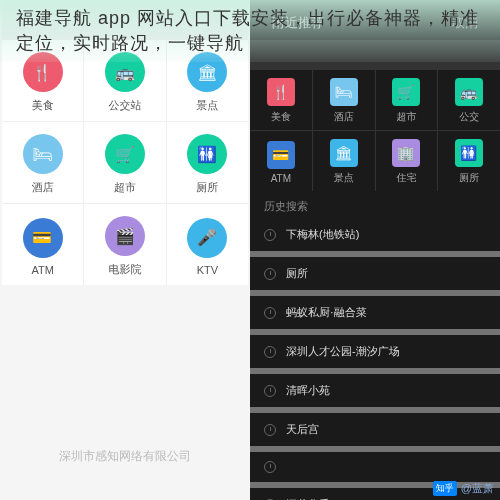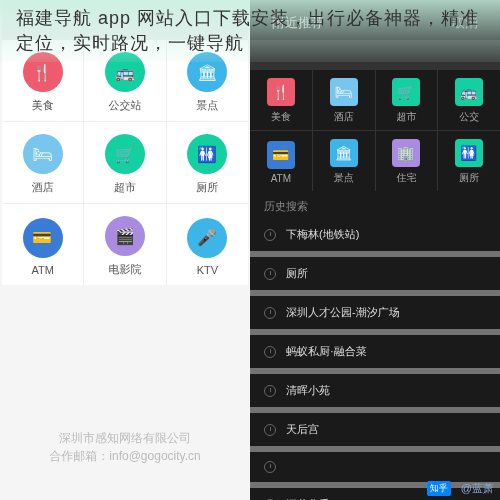--- a/index.html
+++ b/index.html
@@ -18,21 +18,21 @@
 .grid4 .cell{background:#1a1a1a;padding:8px 0 6px;gap:4px}
 .ico{width:40px;height:40px;border-radius:50%;display:flex;align-items:center;justify-content:center;color:#fff}
 .grid4 .ico{width:28px;height:28px;border-radius:4px;font-size:14px}
 .lbl{font-size:11px;color:#555}
 .grid4 .lbl{color:#aaa;font-size:10px}
 .section-title{font-size:11px;color:#888;padding:8px 14px 4px}
 .hist{display:flex;align-items:center;gap:10px;padding:9px 14px;font-size:11px;color:#ddd;border-bottom:6px solid #737373}
 .clock{width:12px;height:12px;border:1px solid #666;border-radius:50%;position:relative;flex-shrink:0}
 .clock:before{content:"";position:absolute;top:2px;left:5px;width:1px;height:4px;background:#666}
 .footer{position:absolute;bottom:35px;left:0;right:0;text-align:center;font-size:12px;color:#bbb;line-height:1.5}
-.attribution{position:absolute;bottom:4px;right:6px;font-size:11px;color:#88a8d8;display:flex;align-items:center;gap:10px}
+.attribution{position:absolute;bottom:4px;right:6px;font-size:11px;color:#88a8d8;display:flex;align-items:center;gap:4px}
 .zhihu{background:#0084ff;color:#fff;font-size:9px;padding:1px 3px;border-radius:2px}
 .red{background:#ef5b6e}.teal{background:#14cfa0}.blue{background:#3eb5e8}.lblue{background:#78c5ed}.purple{background:#a98ce0}.dblue{background:#3a7bd5}
 </style>
 </head>
 <body>
 
 <div class="headline">福建导航 app 网站入口下载安装，出行必备神器，精准定位，实时路况，一键导航</div>
 
 <div class="container">
   <div class="pane left">
@@ -69,21 +69,20 @@
           <div class="ico purple">🎬</div>
           <div class="lbl">电影院</div>
         </div>
         <div class="cell">
           <div class="ico blue">🎤</div>
           <div class="lbl">KTV</div>
         </div>
       </div>
     <div class="footer">
       <div>深圳市感知网络有限公司</div>
-      <div>合作邮箱：info@gogocity.cn</div>
     </div>
   </div>
   <div class="pane right">
     <div class="tabs" style="justify-content:space-between;padding:10px 14px 4px">
       <span style="color:#ccc">附近推荐</span>
       <span class="cancel">取消</span>
     </div>
     <div class="grid grid4" id="gridR">
         <div class="cell">
           <div class="ico red">🍴</div>
@@ -123,25 +122,25 @@
         <div class="hist">
           <span class="clock"></span>
           <span>下梅林(地铁站)</span>
         </div>
         <div class="hist">
           <span class="clock"></span>
           <span>厕所</span>
         </div>
         <div class="hist">
           <span class="clock"></span>
-          <span>深圳人才公园-潮汐广场</span>
+          <span>蚂蚁私厨·融合菜</span>
         </div>
         <div class="hist">
           <span class="clock"></span>
-          <span>蚂蚁私厨·融合菜</span>
+          <span>深圳人才公园-潮汐广场</span>
         </div>
         <div class="hist">
           <span class="clock"></span>
           <span>清晖小苑</span>
         </div>
         <div class="hist">
           <span class="clock"></span>
           <span>天后宫</span>
         </div>
         <div class="hist">

